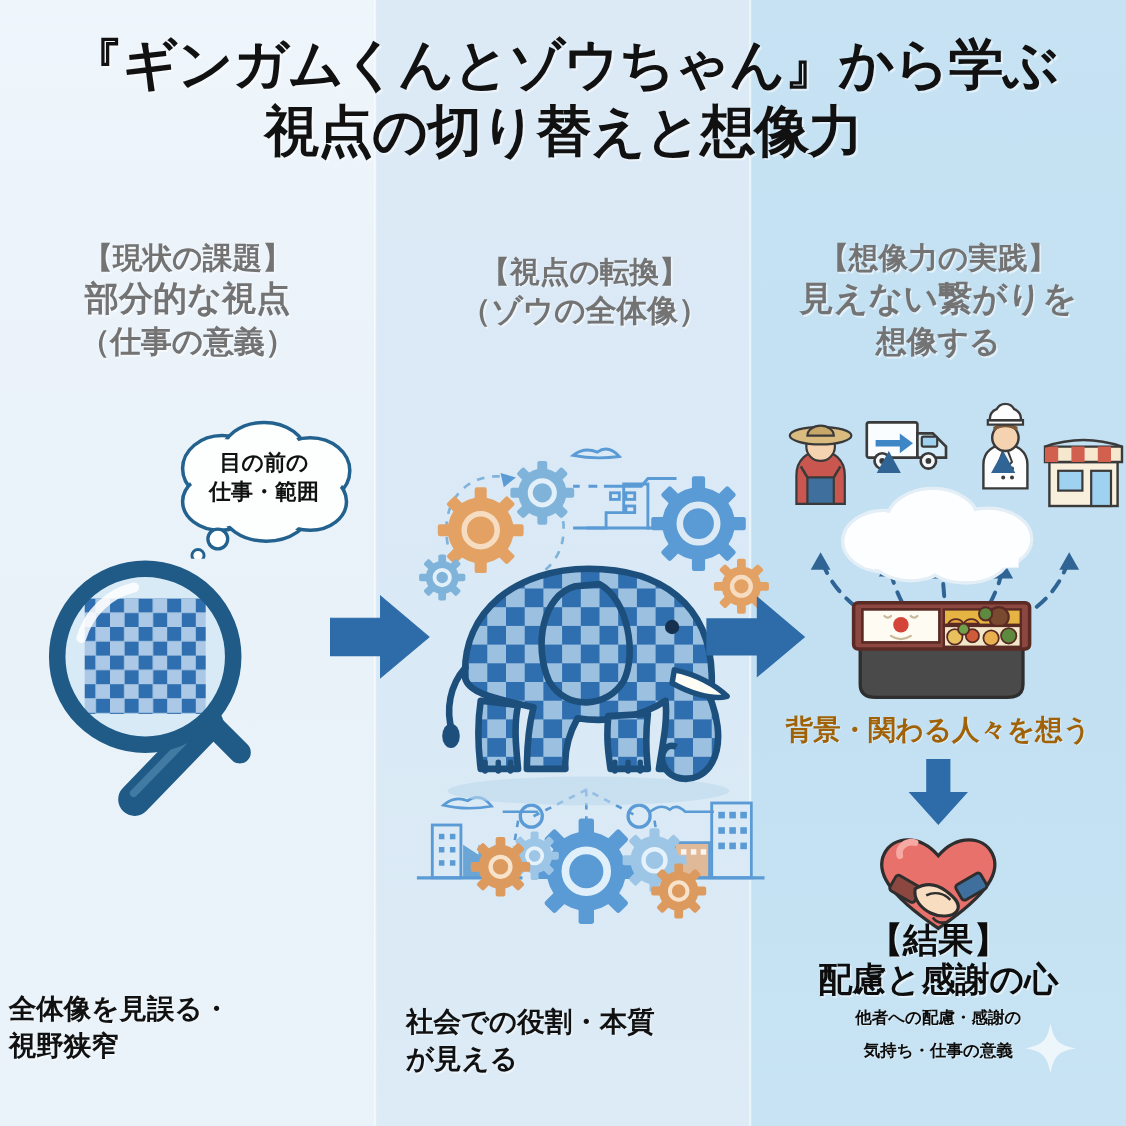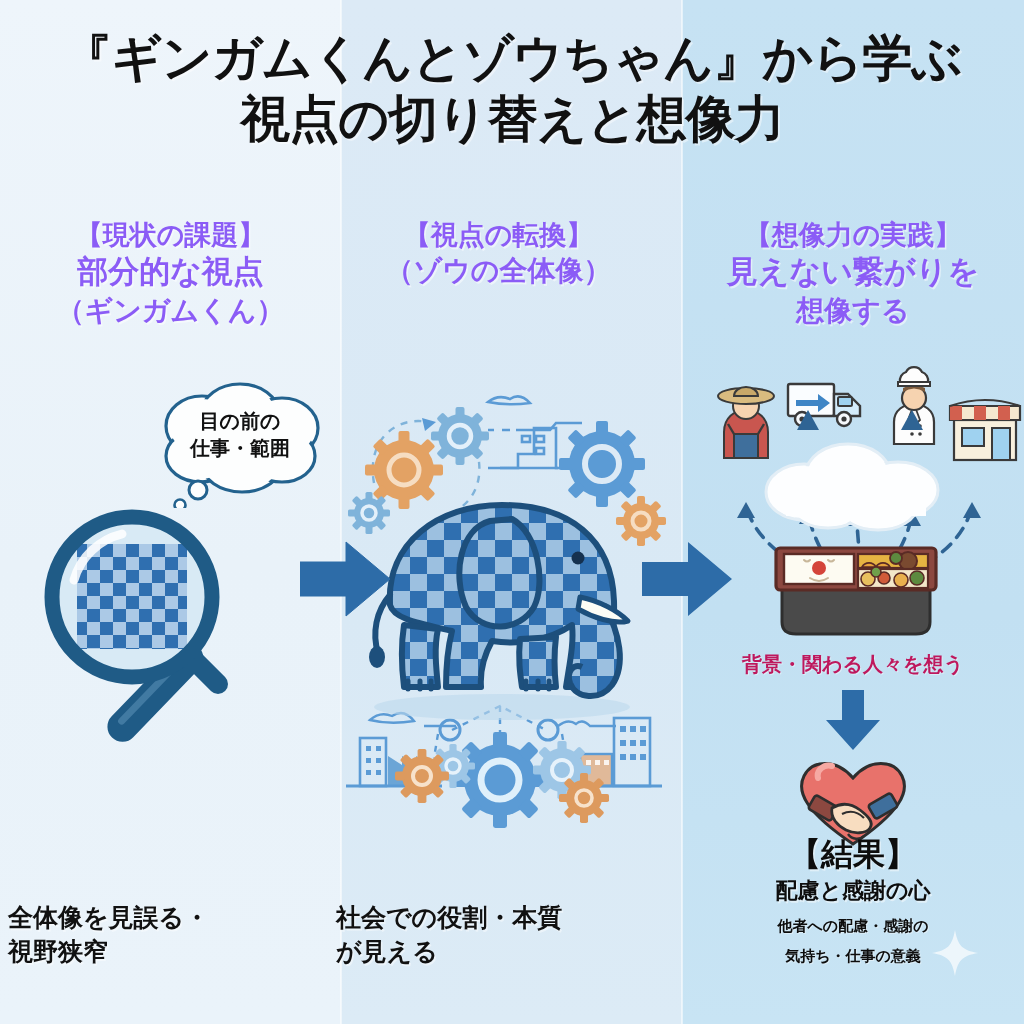--- a/index.html
+++ b/index.html
@@ -23,45 +23,45 @@
     color:#111;font-weight:bold;letter-spacing:-1px;
     text-shadow:2px 2px 0 rgba(255,255,255,.45);
     z-index:20;
   }
   #title .l1{display:block;font-size:50px;line-height:60px;}
   #title .l2{display:block;font-size:50px;line-height:62px;}
 
   
   .col{position:absolute;top:0;bottom:0;z-index:10;}
   .col1{left:0;width:341px;}
-  .col2{left:328px;width:341px;}
+  .col2{left:361px;width:341px;margin-top:12px;}
   .col3{left:682px;width:342px;}
 
-  .hdr{position:absolute;left:6px;right:6px;text-align:center;color:#8b5cf6;}
+  .hdr{position:absolute;left:6px;right:6px;text-align:center;color:#737373;}
   .hdr .bk{display:block;font-size:27px;font-weight:bold;line-height:34px;
            text-shadow:1.5px 1.5px 0 rgba(255,255,255,.5);}
   .hdr .main{display:block;font-size:31px;font-weight:bold;line-height:40px;
            text-shadow:1.5px 1.5px 0 rgba(255,255,255,.5);}
   .hdr .sub{display:block;font-size:28px;font-weight:bold;line-height:38px;
            text-shadow:1.5px 1.5px 0 rgba(255,255,255,.5);}
 
   .foot{position:absolute;left:8px;right:8px;text-align:left;color:#111;
         font-weight:bold;font-size:25px;line-height:34px;
         text-shadow:1.5px 1.5px 0 rgba(255,255,255,.45);}
   .foot .ln{display:block;}
 
-  .capt{position:absolute;left:6px;right:6px;text-align:center;color:#be185d;
-        font-weight:bold;font-size:20px;line-height:32px;
+  .capt{position:absolute;left:6px;right:6px;text-align:center;color:#a16207;
+        font-weight:bold;font-size:25px;line-height:32px;
         text-shadow:1px 1px 0 rgba(255,255,255,.4);}
 
   
   .result{position:absolute;left:6px;right:6px;text-align:center;color:#0d0d0d;}
   .result .rk{display:block;font-size:32px;font-weight:bold;line-height:33px;
               text-shadow:1.5px 1.5px 0 rgba(255,255,255,.45);}
-  .result .rm{display:block;font-size:22px;font-weight:bold;line-height:40px;
+  .result .rm{display:block;font-size:31px;font-weight:bold;line-height:40px;
               text-shadow:1.5px 1.5px 0 rgba(255,255,255,.45);text-align:center;}
   .result .rs{display:block;font-size:15px;font-weight:bold;line-height:30px;
               text-shadow:1px 1px 0 rgba(255,255,255,.4);}
 
   svg{display:block;}
   .abs{position:absolute;}
 </style>
 </head>
 <body>
 
@@ -76,21 +76,21 @@
   <div id="title">
     <span class="l1">『ギンガムくんとゾウちゃん』から学ぶ</span>
     <span class="l2">視点の切り替えと想像力</span>
   </div>
 
   <div class="col col1">
 
     <div class="hdr" style="top:218px">
       <span class="bk">【現状の課題】</span>
       <span class="main">部分的な視点</span>
-      <span class="sub">（ギンガムくん）</span>
+      <span class="sub">（仕事の意義）</span>
     </div>
 
     <div class="abs" style="left:140px;top:378px;">
       <svg width="200" height="130" viewBox="0 0 200 130">
         <g fill="#fdfefe" stroke="#23628e" stroke-width="3.2">
           <ellipse cx="62" cy="48" rx="36" ry="30"></ellipse>
           <ellipse cx="100" cy="34" rx="38" ry="28"></ellipse>
           <ellipse cx="142" cy="50" rx="36" ry="30"></ellipse>
           <ellipse cx="60" cy="78" rx="34" ry="26"></ellipse>
           <ellipse cx="102" cy="86" rx="40" ry="28"></ellipse>

